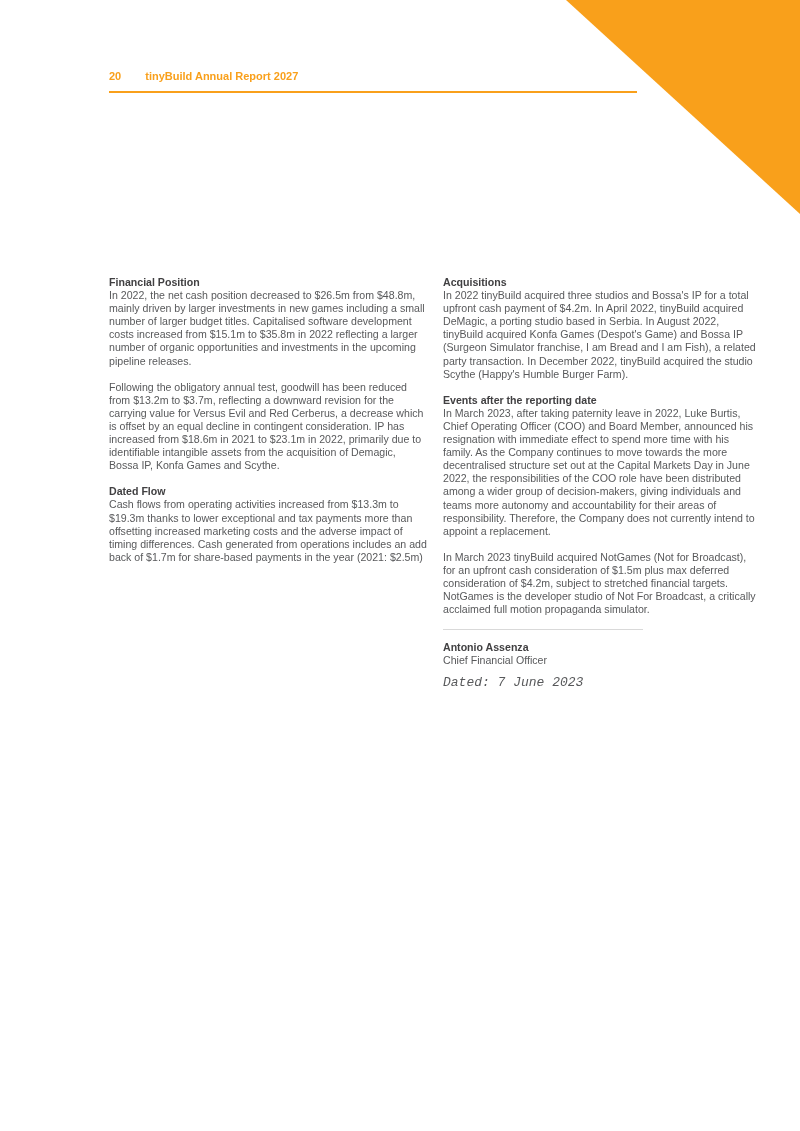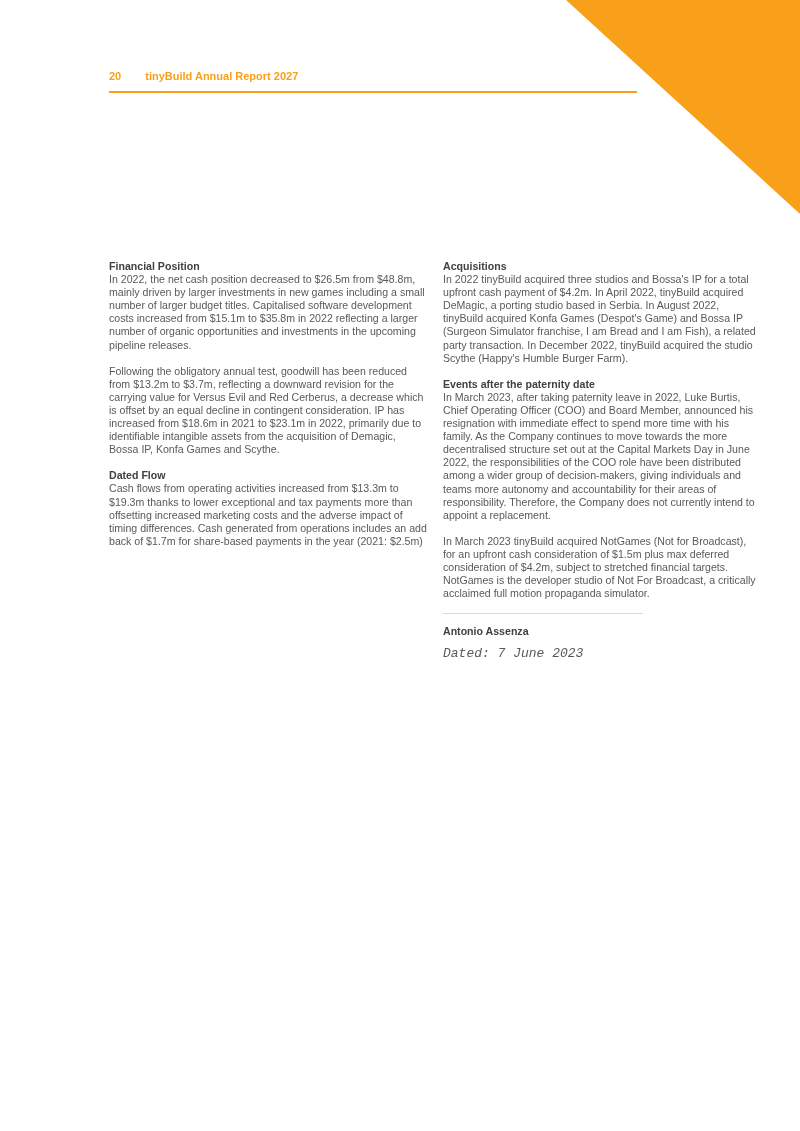--- a/index.html
+++ b/index.html
@@ -41,21 +41,21 @@
     color:var(--accent);
   }
   .header-rule{
     margin-top:9px;
     height:1.5px;
     width:528px;
     background:var(--accent);
   }
   .content{
     position:absolute;
-    top:260px; left:75px;
+    top:276px; left:75px;
     width:652px;
     display:flex;
     gap:16px;
   }
   .col{
     width:318px;
     font-size:10.6px;
     line-height:13.1px;
     color:var(--body-text);
   }
@@ -122,26 +122,27 @@
       <p>Following the obligatory annual test, goodwill has been reduced from $13.2m to $3.7m, reflecting a downward revision for the carrying value for Versus Evil and Red Cerberus, a decrease which is offset by an equal decline in contingent consideration. IP has increased from $18.6m in 2021 to $23.1m in 2022, primarily due to identifiable intangible assets from the acquisition of Demagic, Bossa IP, Konfa Games and Scythe.</p>
 
       <h3>Dated Flow</h3>
       <p>Cash flows from operating activities increased from $13.3m to $19.3m thanks to lower exceptional and tax payments more than offsetting increased marketing costs and the adverse impact of timing differences. Cash generated from operations includes an add back of $1.7m for share-based payments in the year (2021: $2.5m)</p>
     </section>
 
     <section class="col">
       <h3>Acquisitions</h3>
       <p>In 2022 tinyBuild acquired three studios and Bossa's IP for a total upfront cash payment of $4.2m. In April 2022, tinyBuild acquired DeMagic, a porting studio based in Serbia. In August 2022, tinyBuild acquired Konfa Games (Despot's Game) and Bossa IP (Surgeon Simulator franchise, I am Bread and I am Fish), a related party transaction. In December 2022, tinyBuild acquired the studio Scythe (Happy's Humble Burger Farm).</p>
 
-      <h3>Events after the paternity date</h3>
+      <h3>Events after the reporting date</h3>
       <p>In March 2023, after taking paternity leave in 2022, Luke Burtis, Chief Operating Officer (COO) and Board Member, announced his resignation with immediate effect to spend more time with his family. As the Company continues to move towards the more decentralised structure set out at the Capital Markets Day in June 2022, the responsibilities of the COO role have been distributed among a wider group of decision-makers, giving individuals and teams more autonomy and accountability for their areas of responsibility. Therefore, the Company does not currently intend to appoint a replacement.</p>
       <p>In March 2023 tinyBuild acquired NotGames (Not for Broadcast), for an upfront cash consideration of $1.5m plus max deferred consideration of $4.2m, subject to stretched financial targets. NotGames is the developer studio of Not For Broadcast, a critically acclaimed full motion propaganda simulator.</p>
 
       <div class="signature">
         <div class="sig-rule"></div>
         <div class="sig-name">Antonio Assenza</div>
+        <div class="sig-title">Chief Financial Officer</div>
         <div class="sig-dated">Dated: 7 June 2023</div>
       </div>
     </section>
 
   </main>
 
 </div>
 
 </body></html>

